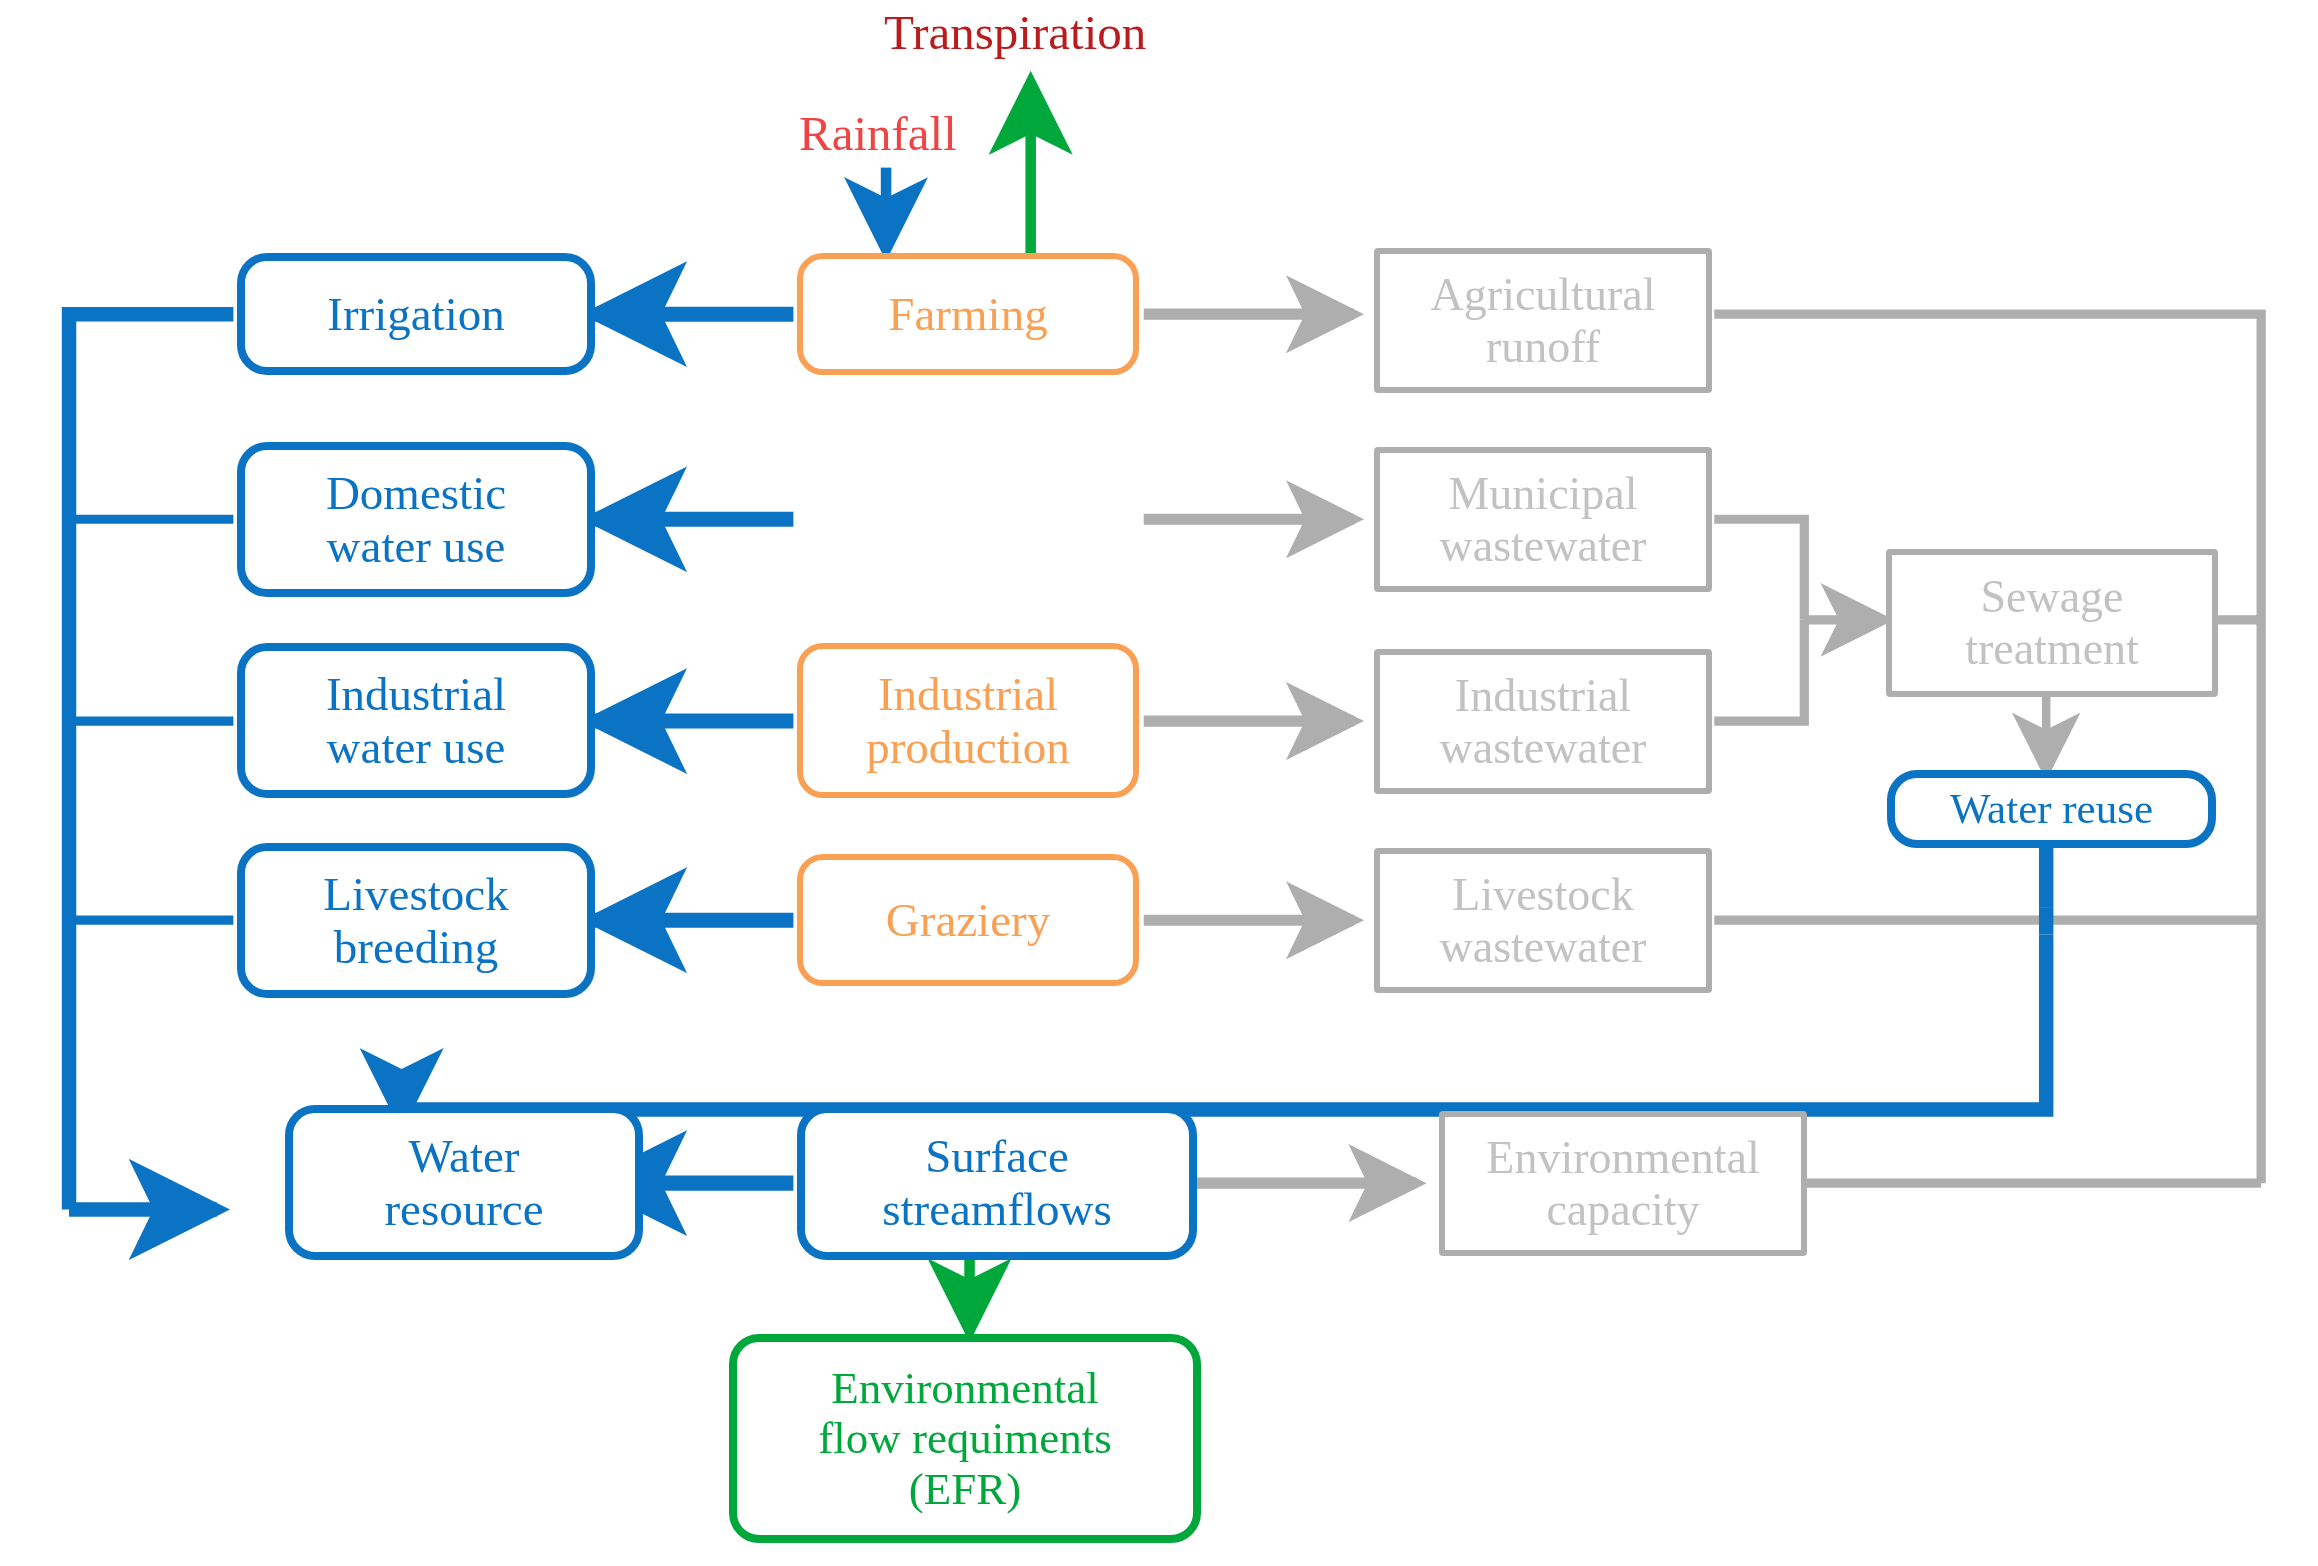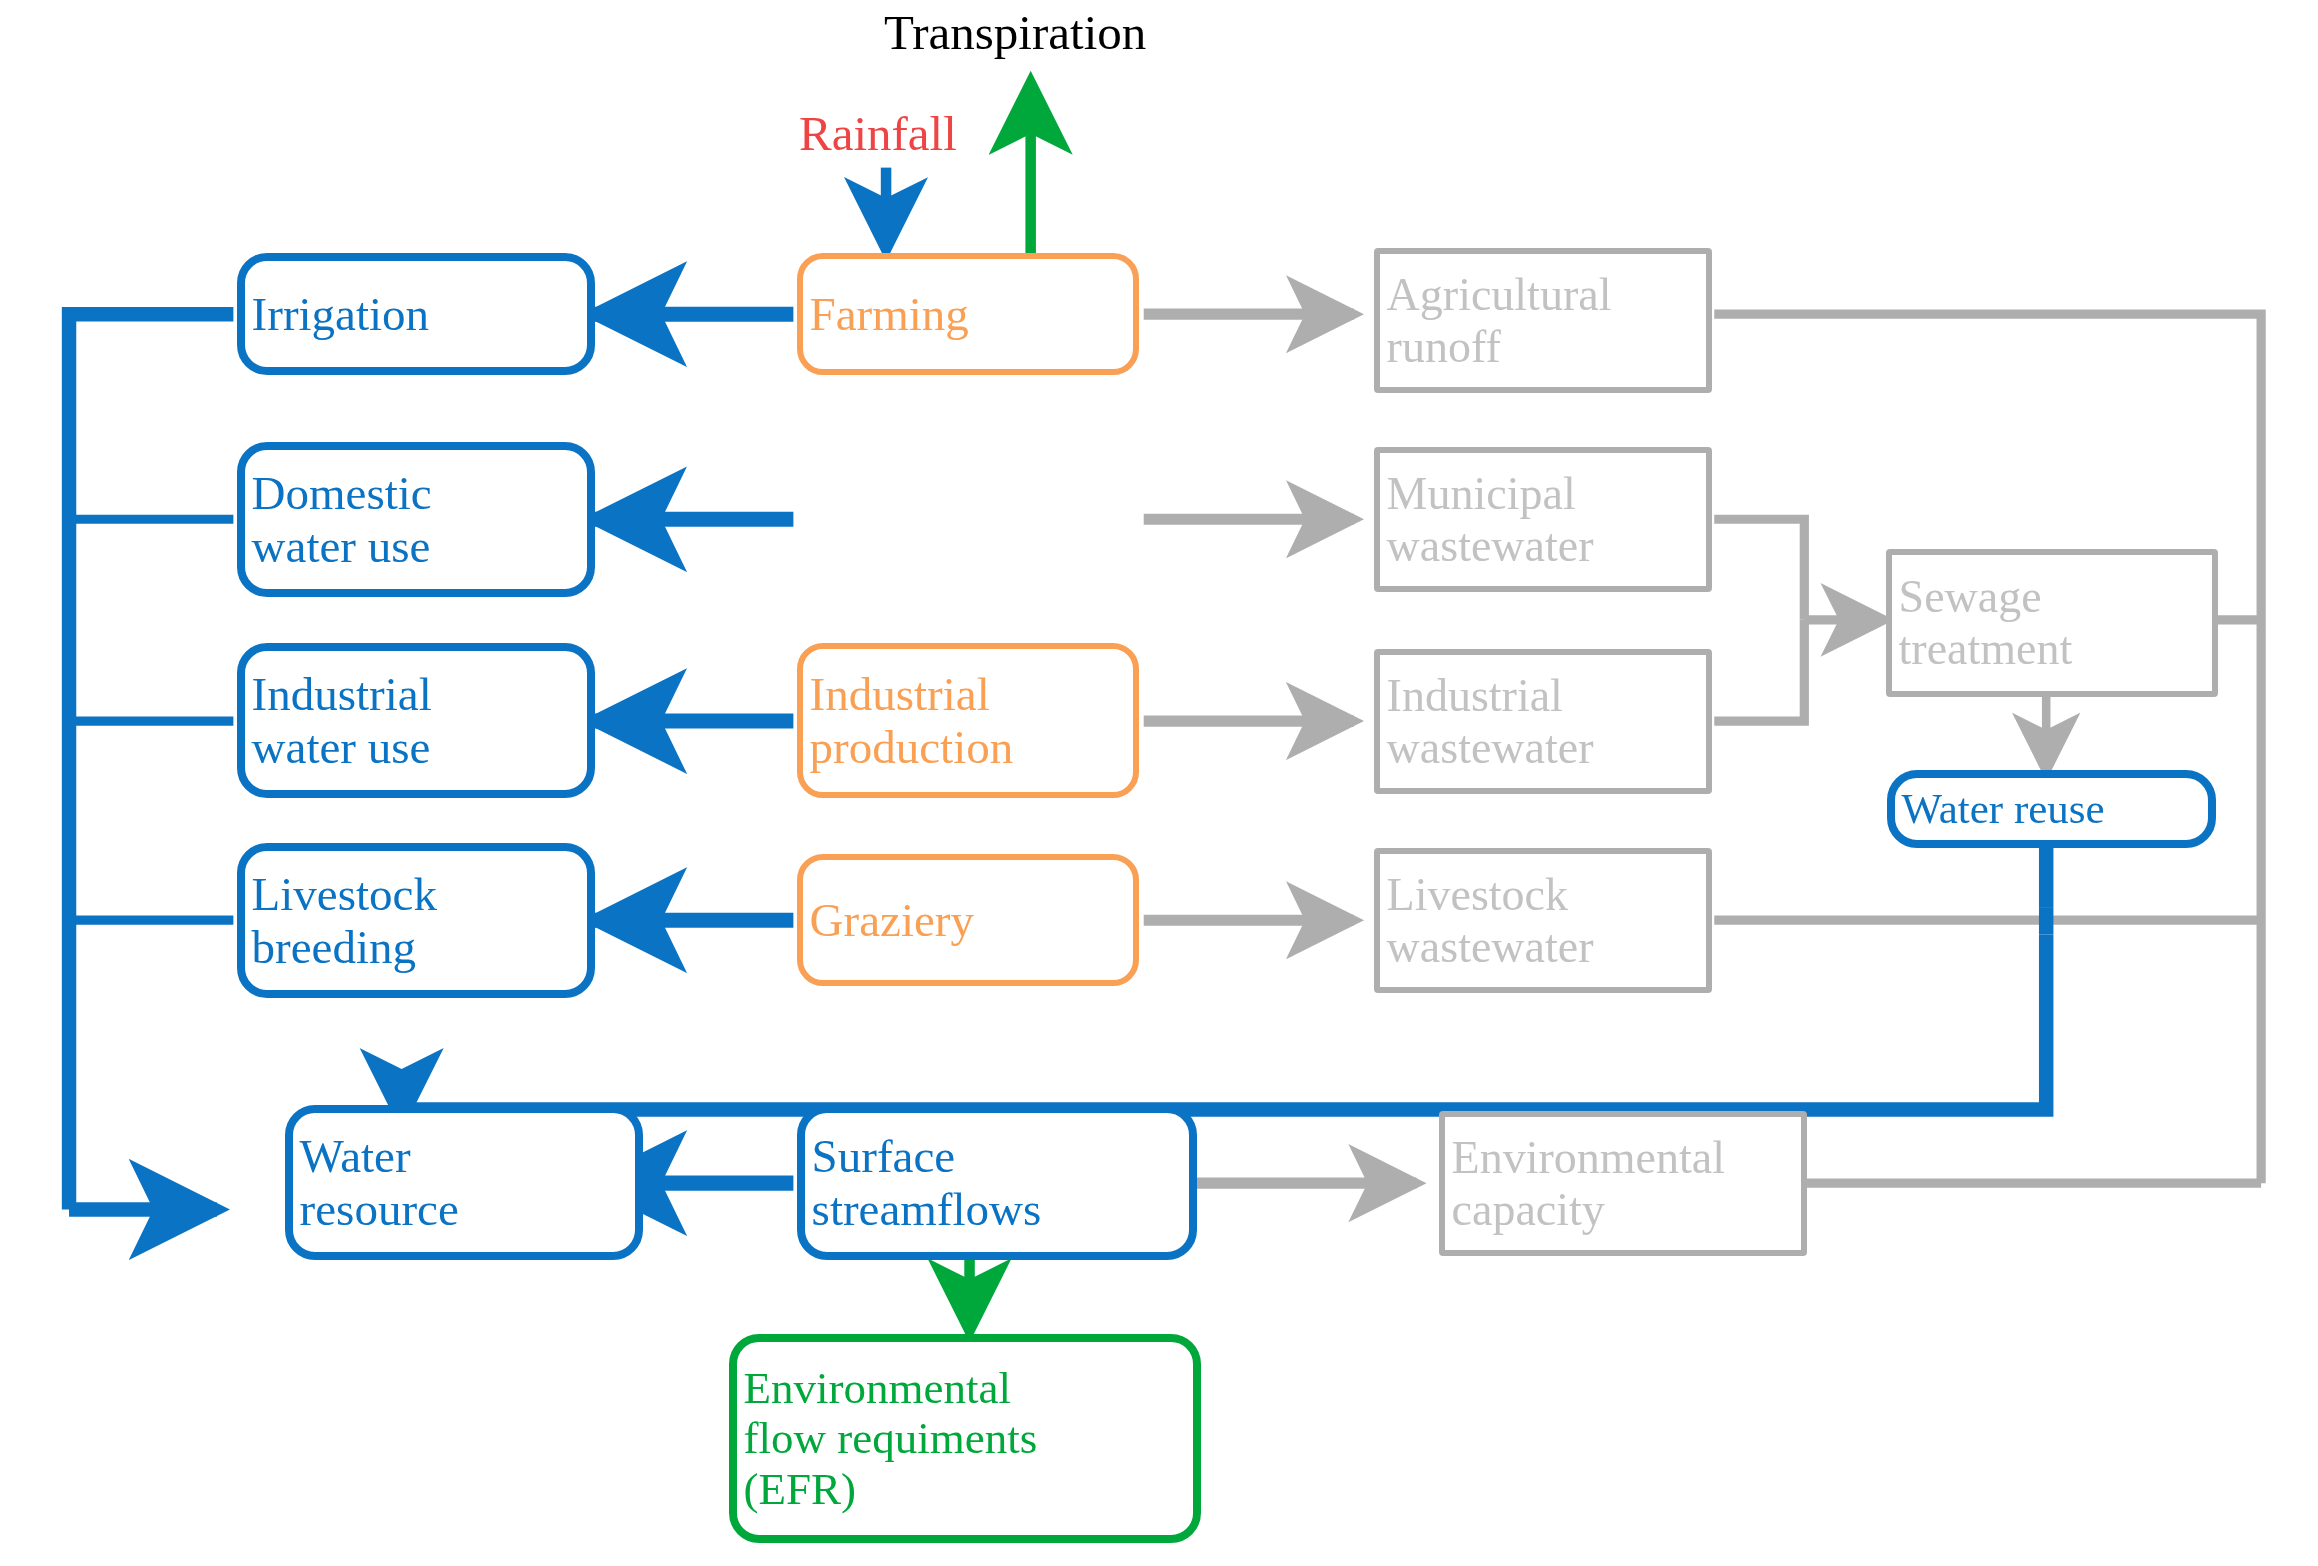--- a/index.html
+++ b/index.html
@@ -1,30 +1,30 @@
 <!DOCTYPE html>
 <html style="font-size:10.5px"><head>
 <meta charset="utf-8">
 <title>Water Resource System Diagram</title>
 <style>
   html,body{margin:0;padding:0;background:#fff;}
   #stage{position:relative;width:2319px;height:1567px;background:#ffffff;overflow:hidden;
          font-family:"Liberation Serif","DejaVu Serif",serif;}
   svg#wires{position:absolute;left:0;top:0;width:2319px;height:1567px;}
   .node{position:absolute;box-sizing:border-box;display:flex;align-items:center;
-        justify-content:center;text-align:left;background:#ffffff;border-style:solid;
+        justify-content:center;text-align:center;background:#ffffff;border-style:solid;
         line-height:1.12;}
   .node span{display:block;width:100%;padding:0 6.6px;}
   .n-blue{border-color:#0B73C4;color:#0B73C4;border-width:8px;border-radius:30px;}
   .n-orange{border-color:#F9A054;color:#F9A054;border-width:6.6px;border-radius:26px;}
   .n-gray{border-color:#AEAEAE;color:#C2C2C2;border-width:6.6px;border-radius:4px;}
   .n-green{border-color:#00A83C;color:#00A83C;border-width:8px;border-radius:30px;}
   .flabel{position:absolute;white-space:nowrap;}
   .lbl-blue{color:#ef4444;}
-  .lbl-green{color:#000000;}
+  .lbl-green{color:#b91c1c;}
 </style>
 </head>
 <body>
 
 <div id="stage">
 
   <svg id="wires" viewBox="0 0 3528 2384">
     <defs>
       <marker id="ahBlue" markerWidth="7" markerHeight="7" refX="6.1" refY="3.5" orient="auto" markerUnits="strokeWidth">
         <path d="M0,0 L7,3.5 L0,7 L1.7,3.5 Z" fill="#0B73C4"></path>

